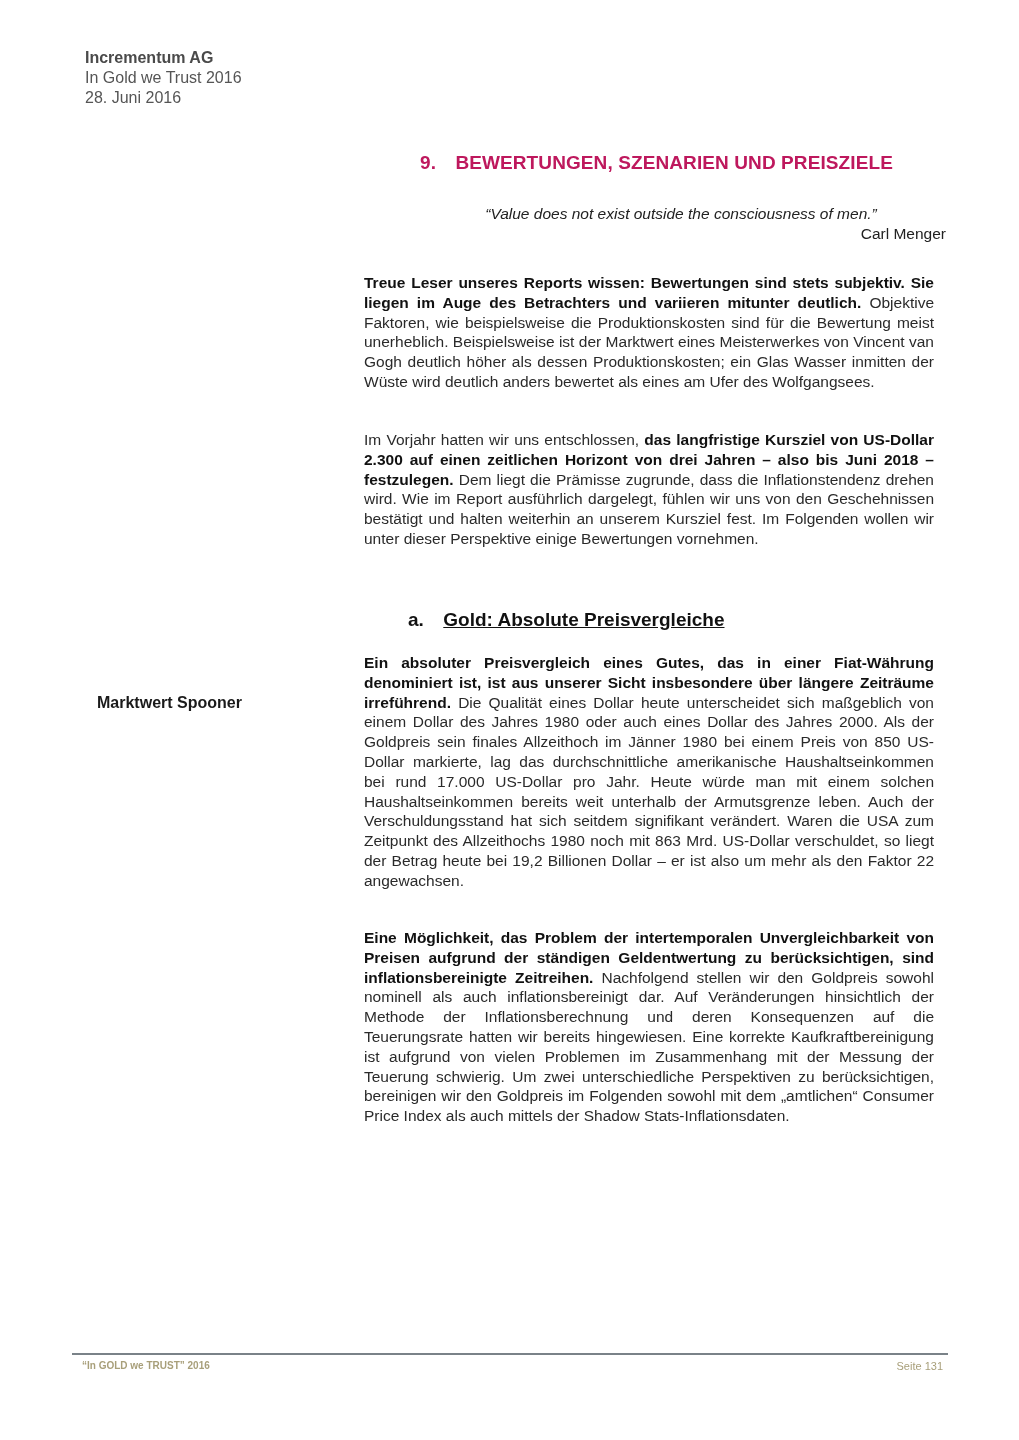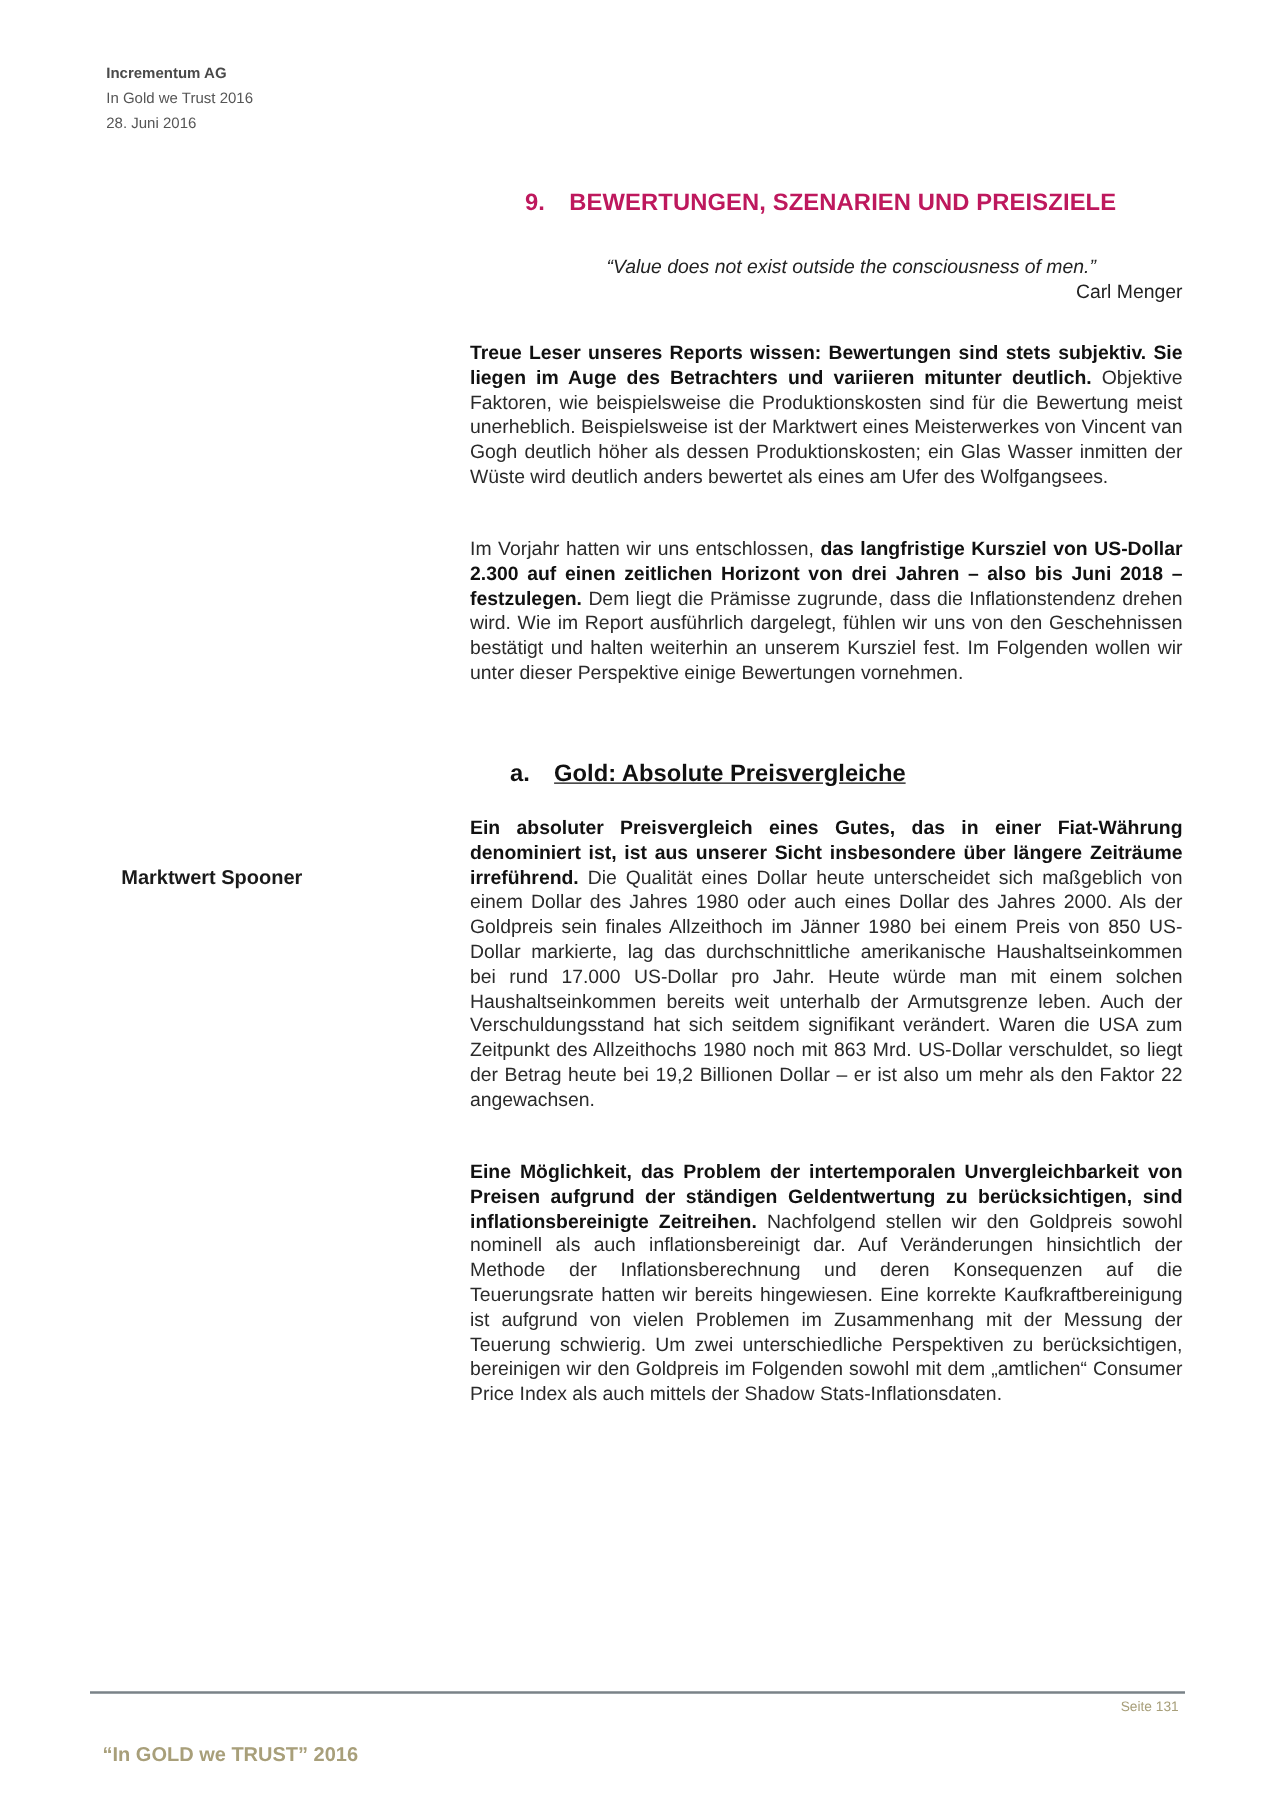--- a/index.html
+++ b/index.html
@@ -1,50 +1,50 @@
 <!DOCTYPE html>
 <html><head>
 <meta charset="utf-8">
 <style>
   html, body { margin: 0; padding: 0; background: #ffffff; }
   body {
     width: 1019px; height: 1440px; position: relative; overflow: hidden;
     font-family: "Liberation Sans", sans-serif; color: #222222;
   }
-  .header { position: absolute; left: 85px; top: 48px; font-size: 12px; line-height: 20px; color: #555555; }
+  .header { position: absolute; left: 85px; top: 48px; font-size: 16px; line-height: 20px; color: #555555; }
   .header .company { font-weight: bold; color: #4a4a4a; }
   .chapter-title {
     position: absolute; left: 420px; top: 152px; font-size: 19px; font-weight: bold; color: #be185d;
     letter-spacing: 0.1px;
   }
   .chapter-title .num { display: inline-block; width: 30px; }
   .quote-top { position: absolute; left: 376px; width: 570px; top: 204px; font-size: 15.5px; line-height: 20px; }
   .quote-top .text { font-style: italic; text-align: center; padding-left: 40px; }
   .quote-top .author { text-align: right; }
   .main {
-    position: absolute; left: 376px; width: 570px; font-size: 15.5px; line-height: 19.8px;
+    position: absolute; left: 364px; width: 570px; font-size: 15.5px; line-height: 19.8px;
     text-align: justify; color: #2a2a2a;
   }
   .main b { color: #111111; }
   .p1 { top: 273px; }
   .p2 { top: 430px; }
   .p3 { top: 653px; }
   .p4 { top: 928px; }
   .section-title {
     position: absolute; left: 408px; top: 609px; font-size: 19px; font-weight: bold; color: #111111;
   }
   .section-title .num { display: inline-block; width: 30px; }
   .section-title .label { text-decoration: underline; }
   .side-quote {
     position: absolute; left: 97px; width: 270px; top: 693px; font-size: 16px; line-height: 19.8px;
     font-weight: bold; color: #1a1a1a;
   }
   .side-quote .text { font-style: italic; }
   .footer-rule { position: absolute; left: 72px; width: 876px; top: 1353px; height: 2px; background: #7a8288; }
-  .footer-left { position: absolute; left: 82px; top: 1360px; font-size: 16px; font-weight: bold; margin-top: 36px; }
+  .footer-left { position: absolute; left: 82px; top: 1360px; font-size: 10px; font-weight: bold; }
   .footer-right { position: absolute; right: 76px; top: 1360px; font-size: 11px; }
 </style>
 </head>
 <body>
 
 <div class="header">
   <div class="company">Incrementum AG</div>
   <div>In Gold we Trust 2016</div>
   <div>28. Juni 2016</div>
 </div>

